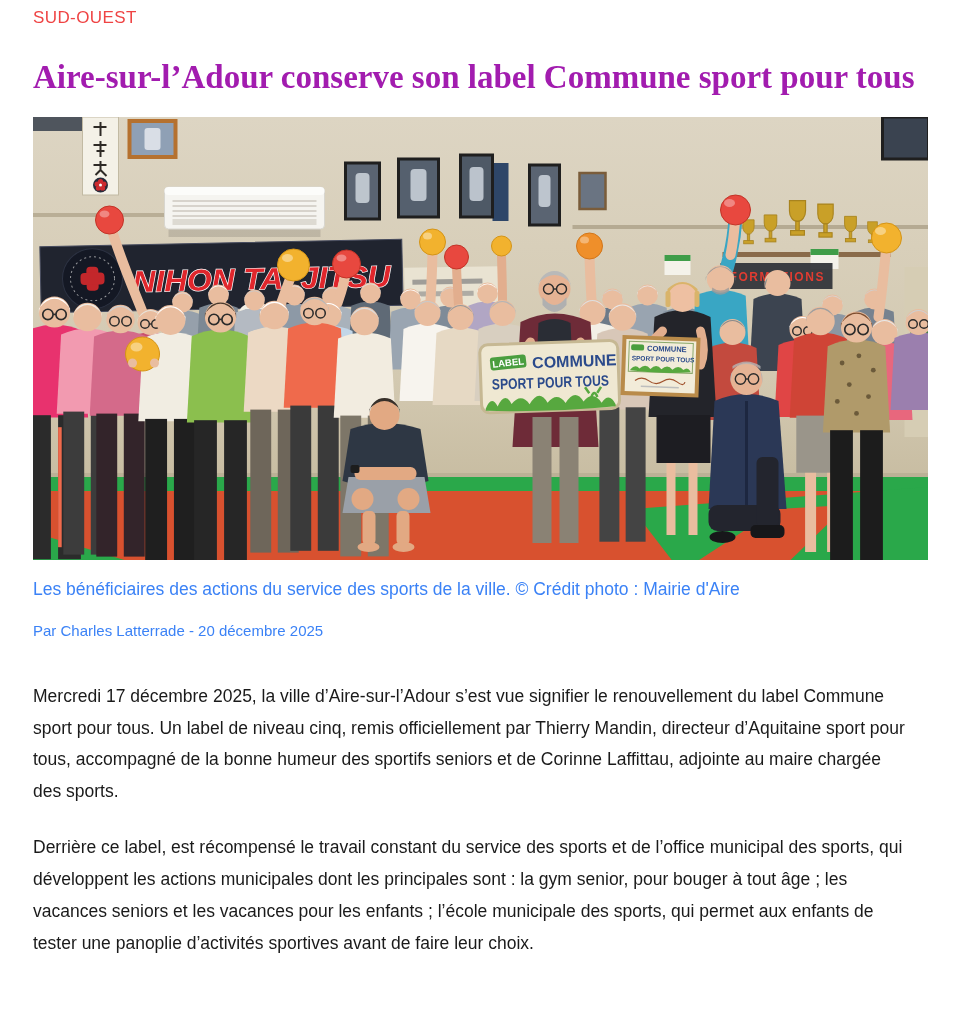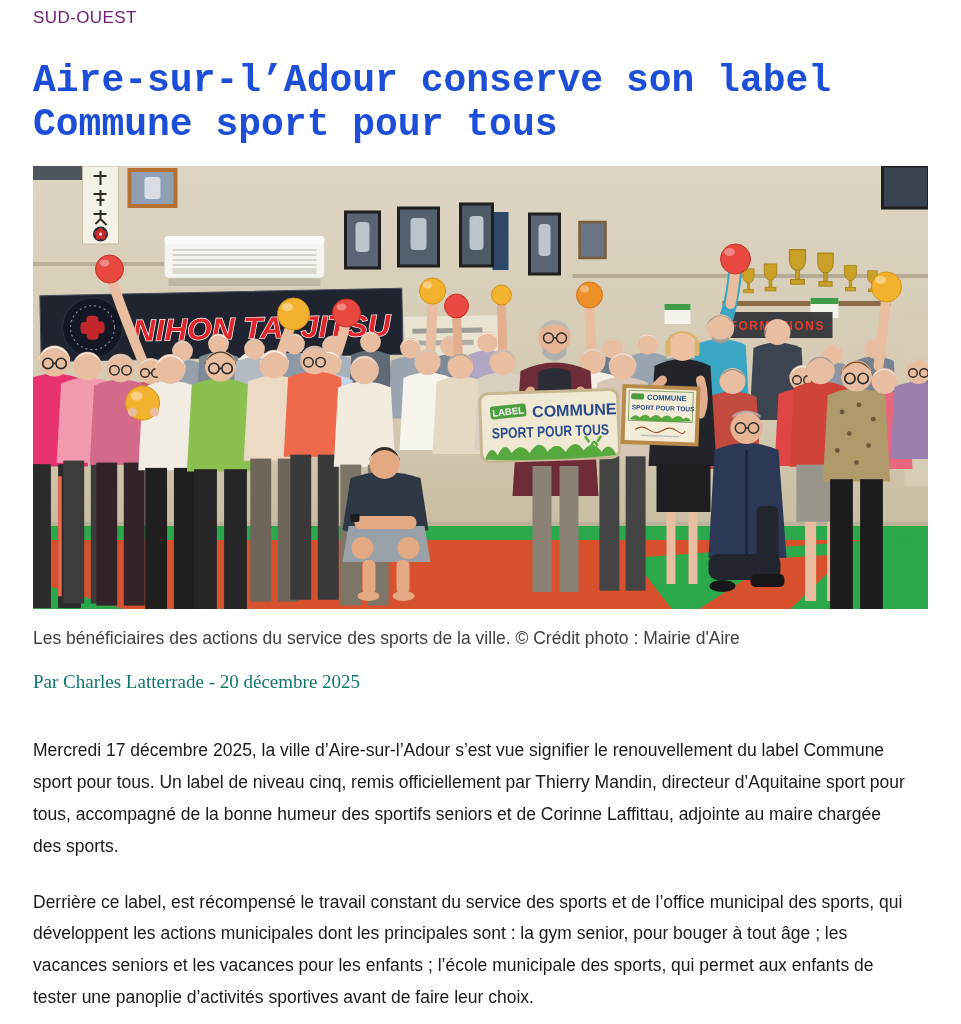--- a/index.html
+++ b/index.html
@@ -1,24 +1,24 @@
 <!DOCTYPE html>
 <html lang="fr"><head>
 <meta charset="utf-8">
 <style>
   html,body{margin:0;padding:0;background:#ffffff;}
   body{font-family:"Liberation Sans",sans-serif;color:#1a1a1a;}
   .page{width:961px;margin:0 auto;padding:8px 33px 40px 33px;box-sizing:border-box;background:#fff;}
-  .brand{font-size:17px;letter-spacing:.4px;color:#701a75;}
-  h1.title{font-family:Liberation Mono, monospace;font-weight:700;font-size:38px;line-height:1.15;margin:31px 0 0 0;color:#1d4ed8;}
+  .brand{font-size:17px;letter-spacing:.4px;color:#ef4444;}
+  h1.title{font-family:Liberation Serif, serif;font-weight:700;font-size:33px;line-height:1.15;margin:31px 0 0 0;color:#a21caf;}
   figure.photo-figure{margin:20px 0 0 0;}
   .photo-wrap{width:895px;height:443px;overflow:hidden;background:#d6cdb8;}
   .photo-wrap svg{display:block;width:100%;height:100%;}
-  figcaption.caption{font-size:17.5px;color:#404040;margin-top:18px;line-height:1.3;}
-  .byline{font-size:19px;color:#0f766e;margin-top:21px;font-family:Liberation Serif, serif;}
+  figcaption.caption{font-size:17.5px;color:#3b82f6;margin-top:18px;line-height:1.3;}
+  .byline{font-size:15px;color:#3b82f6;margin-top:21px;}
   .article-body{margin-top:42px;}
   .lede{font-weight:700;font-size:17.5px;line-height:1.82;margin:0;}
   p.body-par{font-size:17.5px;line-height:1.82;margin:24px 16px 0 0;}
 
   
   .p .t{fill:var(--s,#888);}
   .p .hd{fill:var(--k,#e9bd9f);}
   .p .hr{fill:var(--h,#999);}
   .p .lg{fill:var(--pn,#333);}
   .arm{stroke:#e9bd9f;stroke-width:10;fill:none;stroke-linecap:round;}

